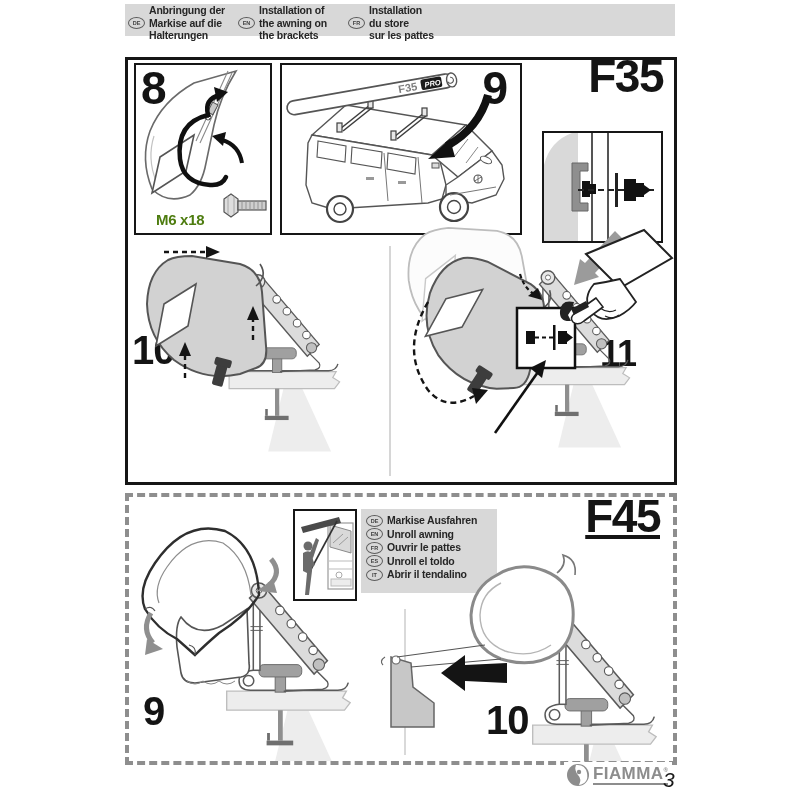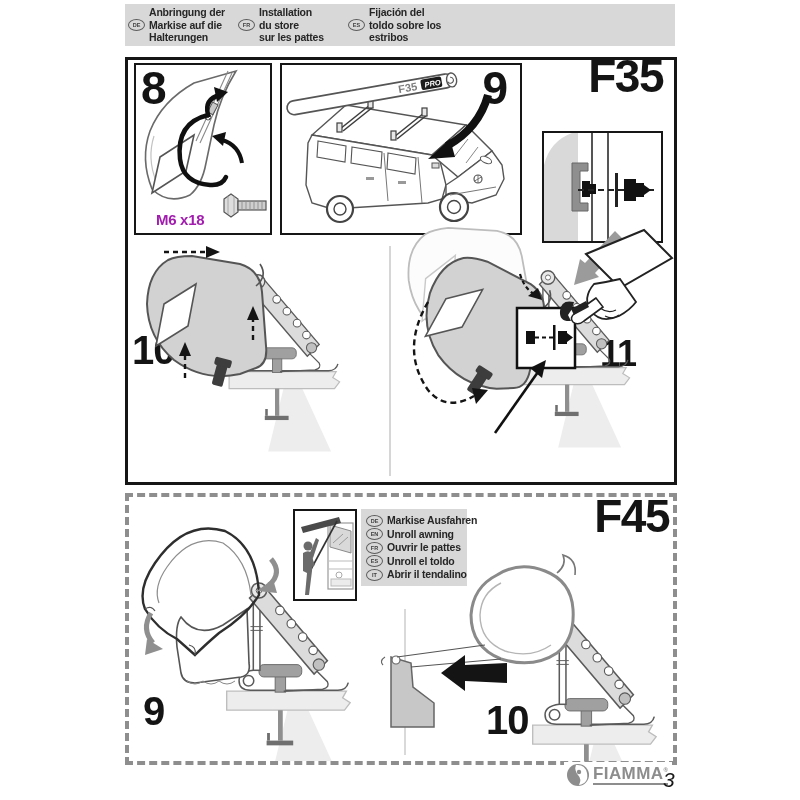--- a/index.html
+++ b/index.html
@@ -1,37 +1,37 @@
 <!DOCTYPE html>
 <html><head>
 <meta charset="utf-8">
 <style>
   html,body{margin:0;padding:0;background:#fff;}
   .page{position:relative;width:800px;height:800px;background:#fff;overflow:hidden;
         font-family:"Liberation Sans",sans-serif;color:#1c1c1c;}
   
-  .langbar{position:absolute;left:125px;top:4px;width:550px;height:42px;background:#d8d8d8;
+  .langbar{position:absolute;left:125px;top:4px;width:550px;height:32px;background:#d8d8d8;
            display:grid;grid-template-columns:repeat(5,110px);align-items:center;}
   .langcol{display:flex;align-items:center;gap:4px;padding-left:3px;}
   .lbadge{flex:none;border:1px solid #5c5c5c;border-radius:50%;width:15px;height:10px;line-height:10px;
           font-size:5.5px;font-weight:700;color:#3d3d3d;text-align:center;}
   .ltext{font-size:10.5px;font-weight:700;line-height:12.5px;color:#262626;white-space:pre-line;letter-spacing:-0.2px;}
   
   .f35{position:absolute;left:125px;top:57px;width:552px;height:428px;border:3px solid #161616;
        box-sizing:border-box;background:#fff;}
   .f45{position:absolute;left:125px;top:493px;width:552px;height:272px;border:4px dashed #8e8e8e;
        box-sizing:border-box;background:#fff;}
   .panel-title{position:absolute;font-size:46px;font-weight:700;letter-spacing:-1.5px;color:#141414;line-height:1;}
   .num{position:absolute;font-weight:700;color:#141414;line-height:1;letter-spacing:-1px;}
   .innerbox{position:absolute;border:2px solid #161616;box-sizing:border-box;background:#fff;}
   .fillsvg{position:absolute;inset:0;width:100%;height:100%;}
   .overlay{position:absolute;inset:0;z-index:3;}
-  .m6{position:absolute;left:20px;bottom:5px;font-size:15px;font-weight:700;color:#a21caf;letter-spacing:-0.3px;}
+  .m6{position:absolute;left:20px;bottom:5px;font-size:15px;font-weight:700;color:#4d7c0f;letter-spacing:-0.3px;}
   
-  .unroll{position:absolute;left:232px;top:12px;width:106px;background:#d8d8d8;padding:5px 4px 4px 5px;box-sizing:border-box;}
+  .unroll{position:absolute;left:232px;top:12px;width:136px;background:#d8d8d8;padding:5px 4px 11px 5px;box-sizing:border-box;}
   .urow{display:flex;align-items:center;gap:4px;height:13.5px;}
   .urow .ltext{font-size:10.5px;line-height:11px;white-space:nowrap;}
   
   .logo{position:absolute;left:564px;top:762px;display:flex;align-items:center;gap:3px;background:#fff;
         padding:0 4px 2px 2px;z-index:6;}
   .brand{font-size:17px;font-weight:700;color:#8d8d8d;letter-spacing:0.4px;border-bottom:2.5px solid #8d8d8d;
          padding-bottom:1px;line-height:1;}
   .reg{font-size:6px;vertical-align:super;color:#8d8d8d;font-weight:700;}
   .pagenum{position:absolute;left:663px;top:768px;font-size:21px;font-style:italic;color:#1a1a1a;z-index:6;}
   svg text{font-family:"Liberation Sans",sans-serif;}
@@ -42,30 +42,30 @@
 <div class="page">
 
   <div class="langbar">
     <div class="langcol">
       <span class="lbadge">DE</span>
       <span class="ltext">Anbringung der
 Markise auf die
 Halterungen</span>
     </div>
     <div class="langcol">
+      <span class="lbadge">EN</span>
+      <span class="ltext">Installation of
+the awning on
+the brackets</span>
+    </div>
+    <div class="langcol">
       <span class="lbadge">FR</span>
       <span class="ltext">Installation
 du store
 sur les pattes</span>
-    </div>
-    <div class="langcol">
-      <span class="lbadge">ES</span>
-      <span class="ltext">Fijación del
-toldo sobre los
-estribos</span>
     </div>
   </div>
 
   <div class="f35">
     <div class="panel-title" style="right:11px;top:-7px;">F35</div>
 
     <div class="innerbox" style="left:6px;top:3px;width:138px;height:172px;">
       <svg class="fillsvg" viewBox="0 0 134 168">
         <path d="M16,124 Q4,94 14,66 Q26,36 58,18 L100,6 Q84,32 78,60 L70,98 Q66,120 54,130 Q32,140 16,124 Z" fill="#fff" stroke="#6a6a6a" stroke-width="1.6"></path>
         <path d="M20,116 Q11,93 18,71" fill="none" stroke="#c2c2c2" stroke-width="1.2"></path>
@@ -250,21 +250,21 @@
           </g>
         </g>
       </g>
     </svg>
 
     <div class="num" style="left:4px;top:270px;font-size:40px;">10</div>
     <div class="num" style="left:472px;top:276px;font-size:36px;">11</div>
   </div>
 
   <div class="f45">
-    <div class="panel-title" style="right:4px;top:-4px;">F45</div>
+    <div class="panel-title" style="right:13px;top:-4px;text-decoration:underline;">F45</div>
 
     <div class="innerbox" style="left:164px;top:12px;width:64px;height:92px;border-width:2px;">
       <svg class="fillsvg" viewBox="0 0 60 88">
         <rect x="33" y="12" width="25" height="66" fill="#fff" stroke="#9a9a9a" stroke-width="1.2"></rect>
         <path d="M35,14 L56,20 L56,42 L35,36 Z" fill="#d9d9d9" stroke="#8a8a8a" stroke-width="1"></path>
         <path d="M38,32 l10,-9 M44,34 l9,-8" stroke="#8a8a8a" stroke-width="0.8"></path>
         <path d="M34,50 H58 M34,58 H58" stroke="#bbb" stroke-width="1"></path>
         <circle cx="44" cy="64" r="3" fill="#fff" stroke="#aaa" stroke-width="1"></circle>
         <rect x="36" y="68" width="20" height="7" fill="#ececec" stroke="#bbb" stroke-width="1"></rect>
         <polygon points="6,16 44,6 46,12 8,22" fill="#4a4a4a"></polygon>

